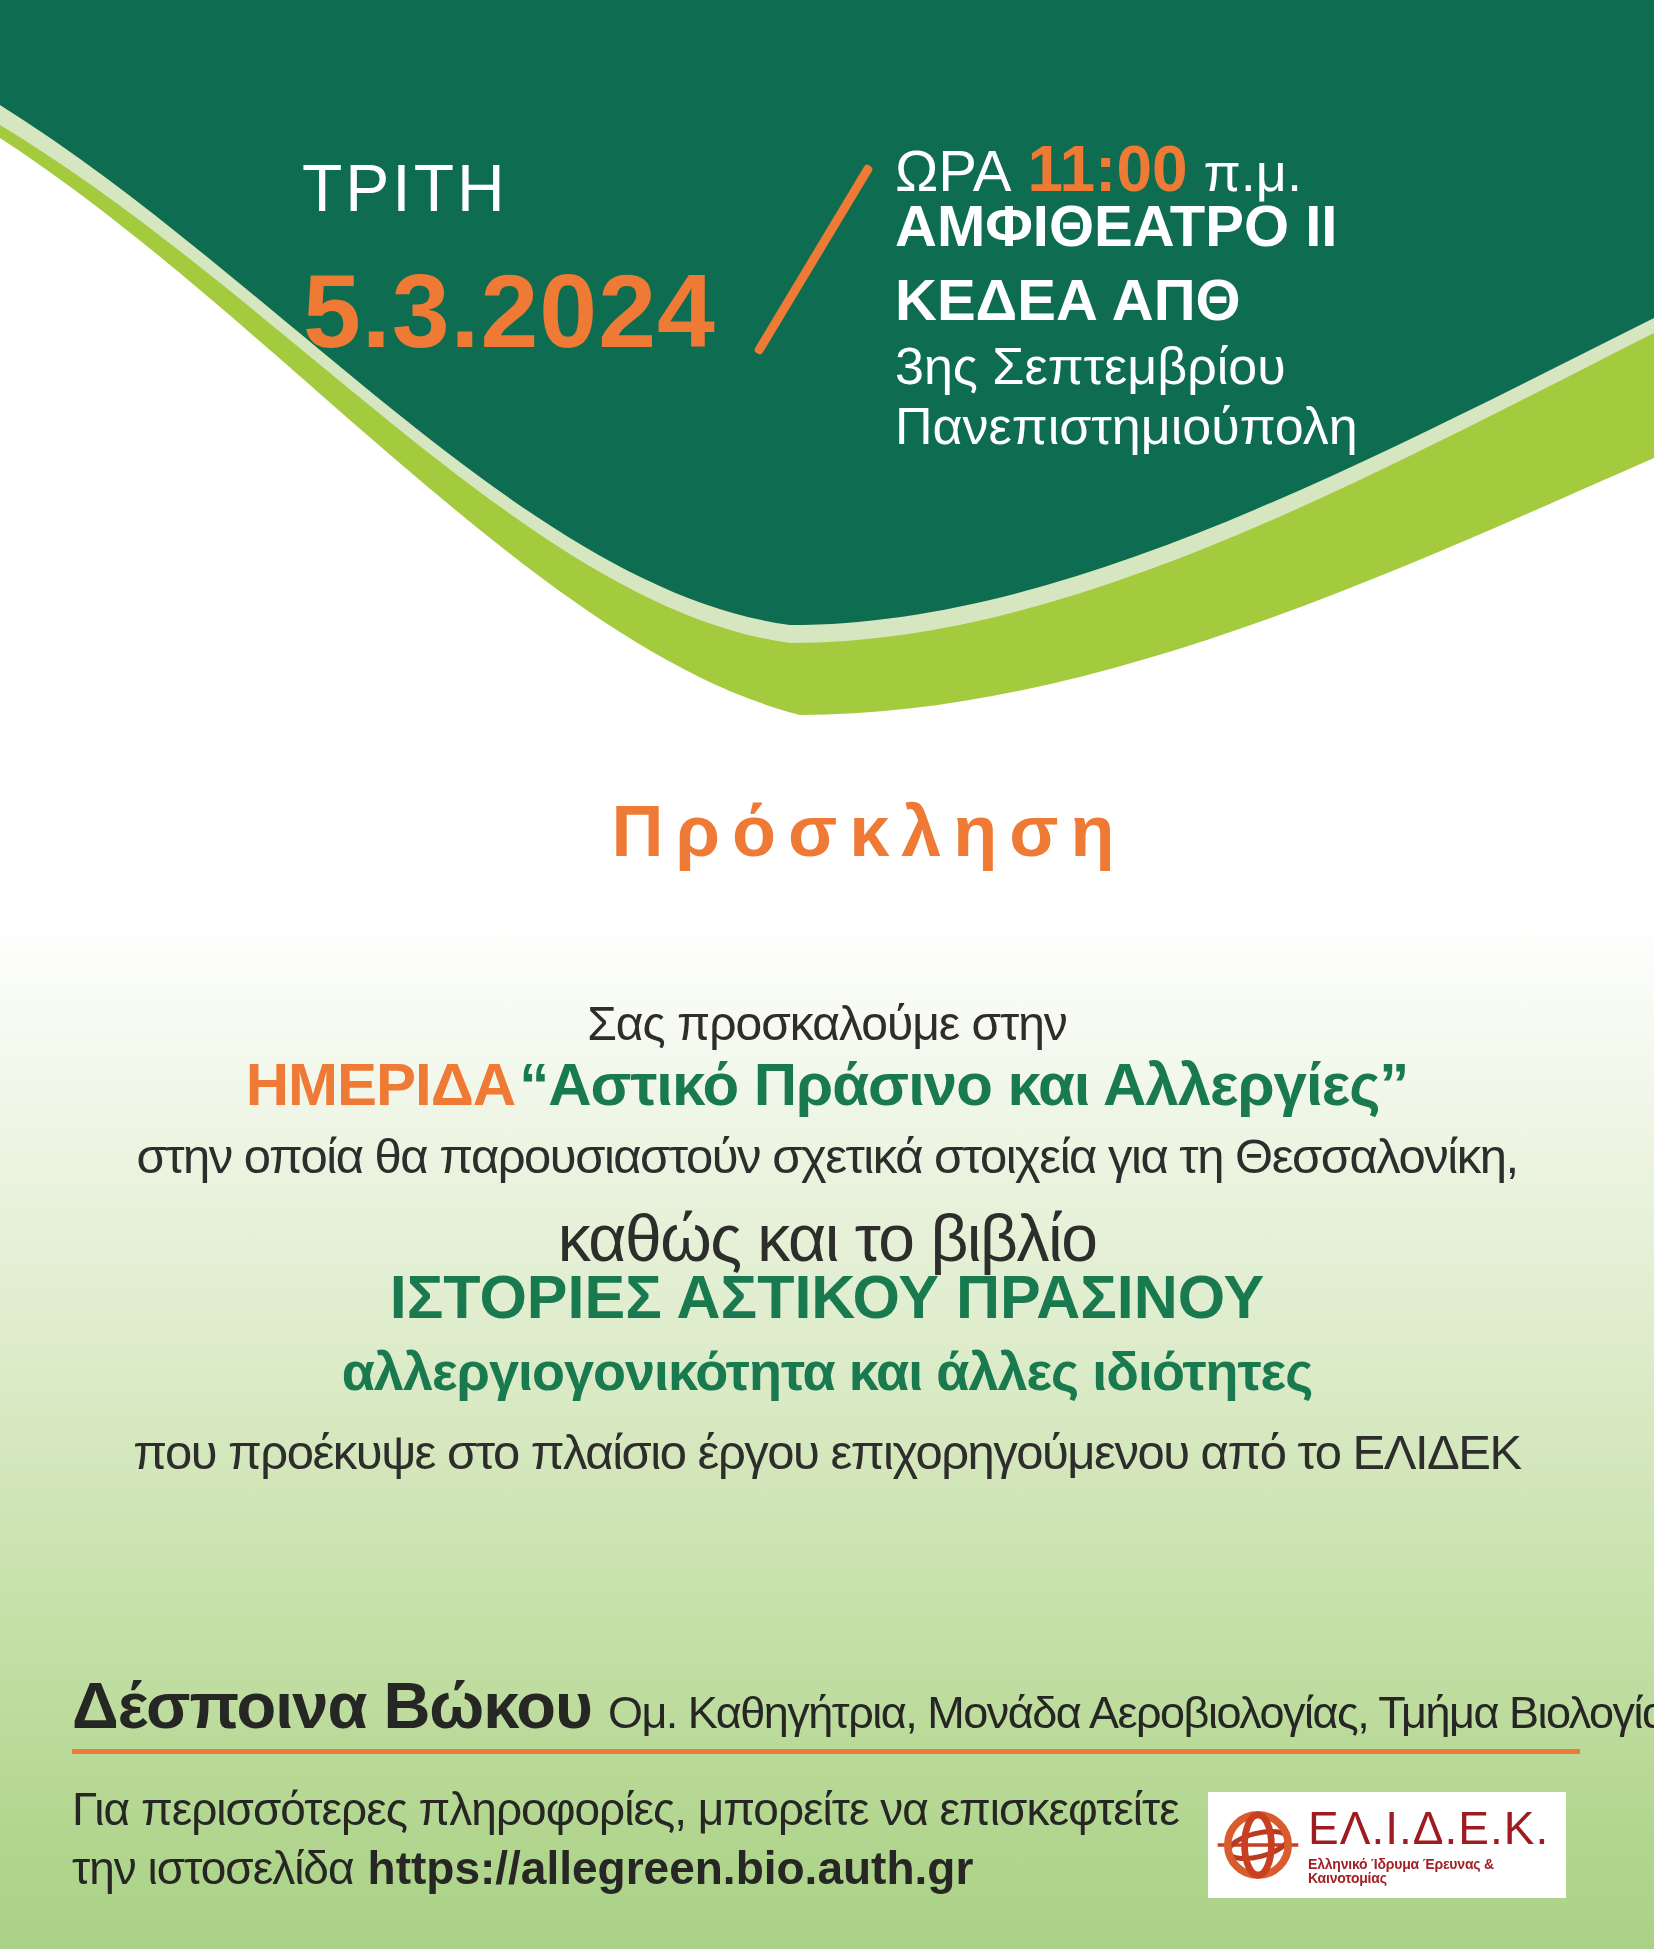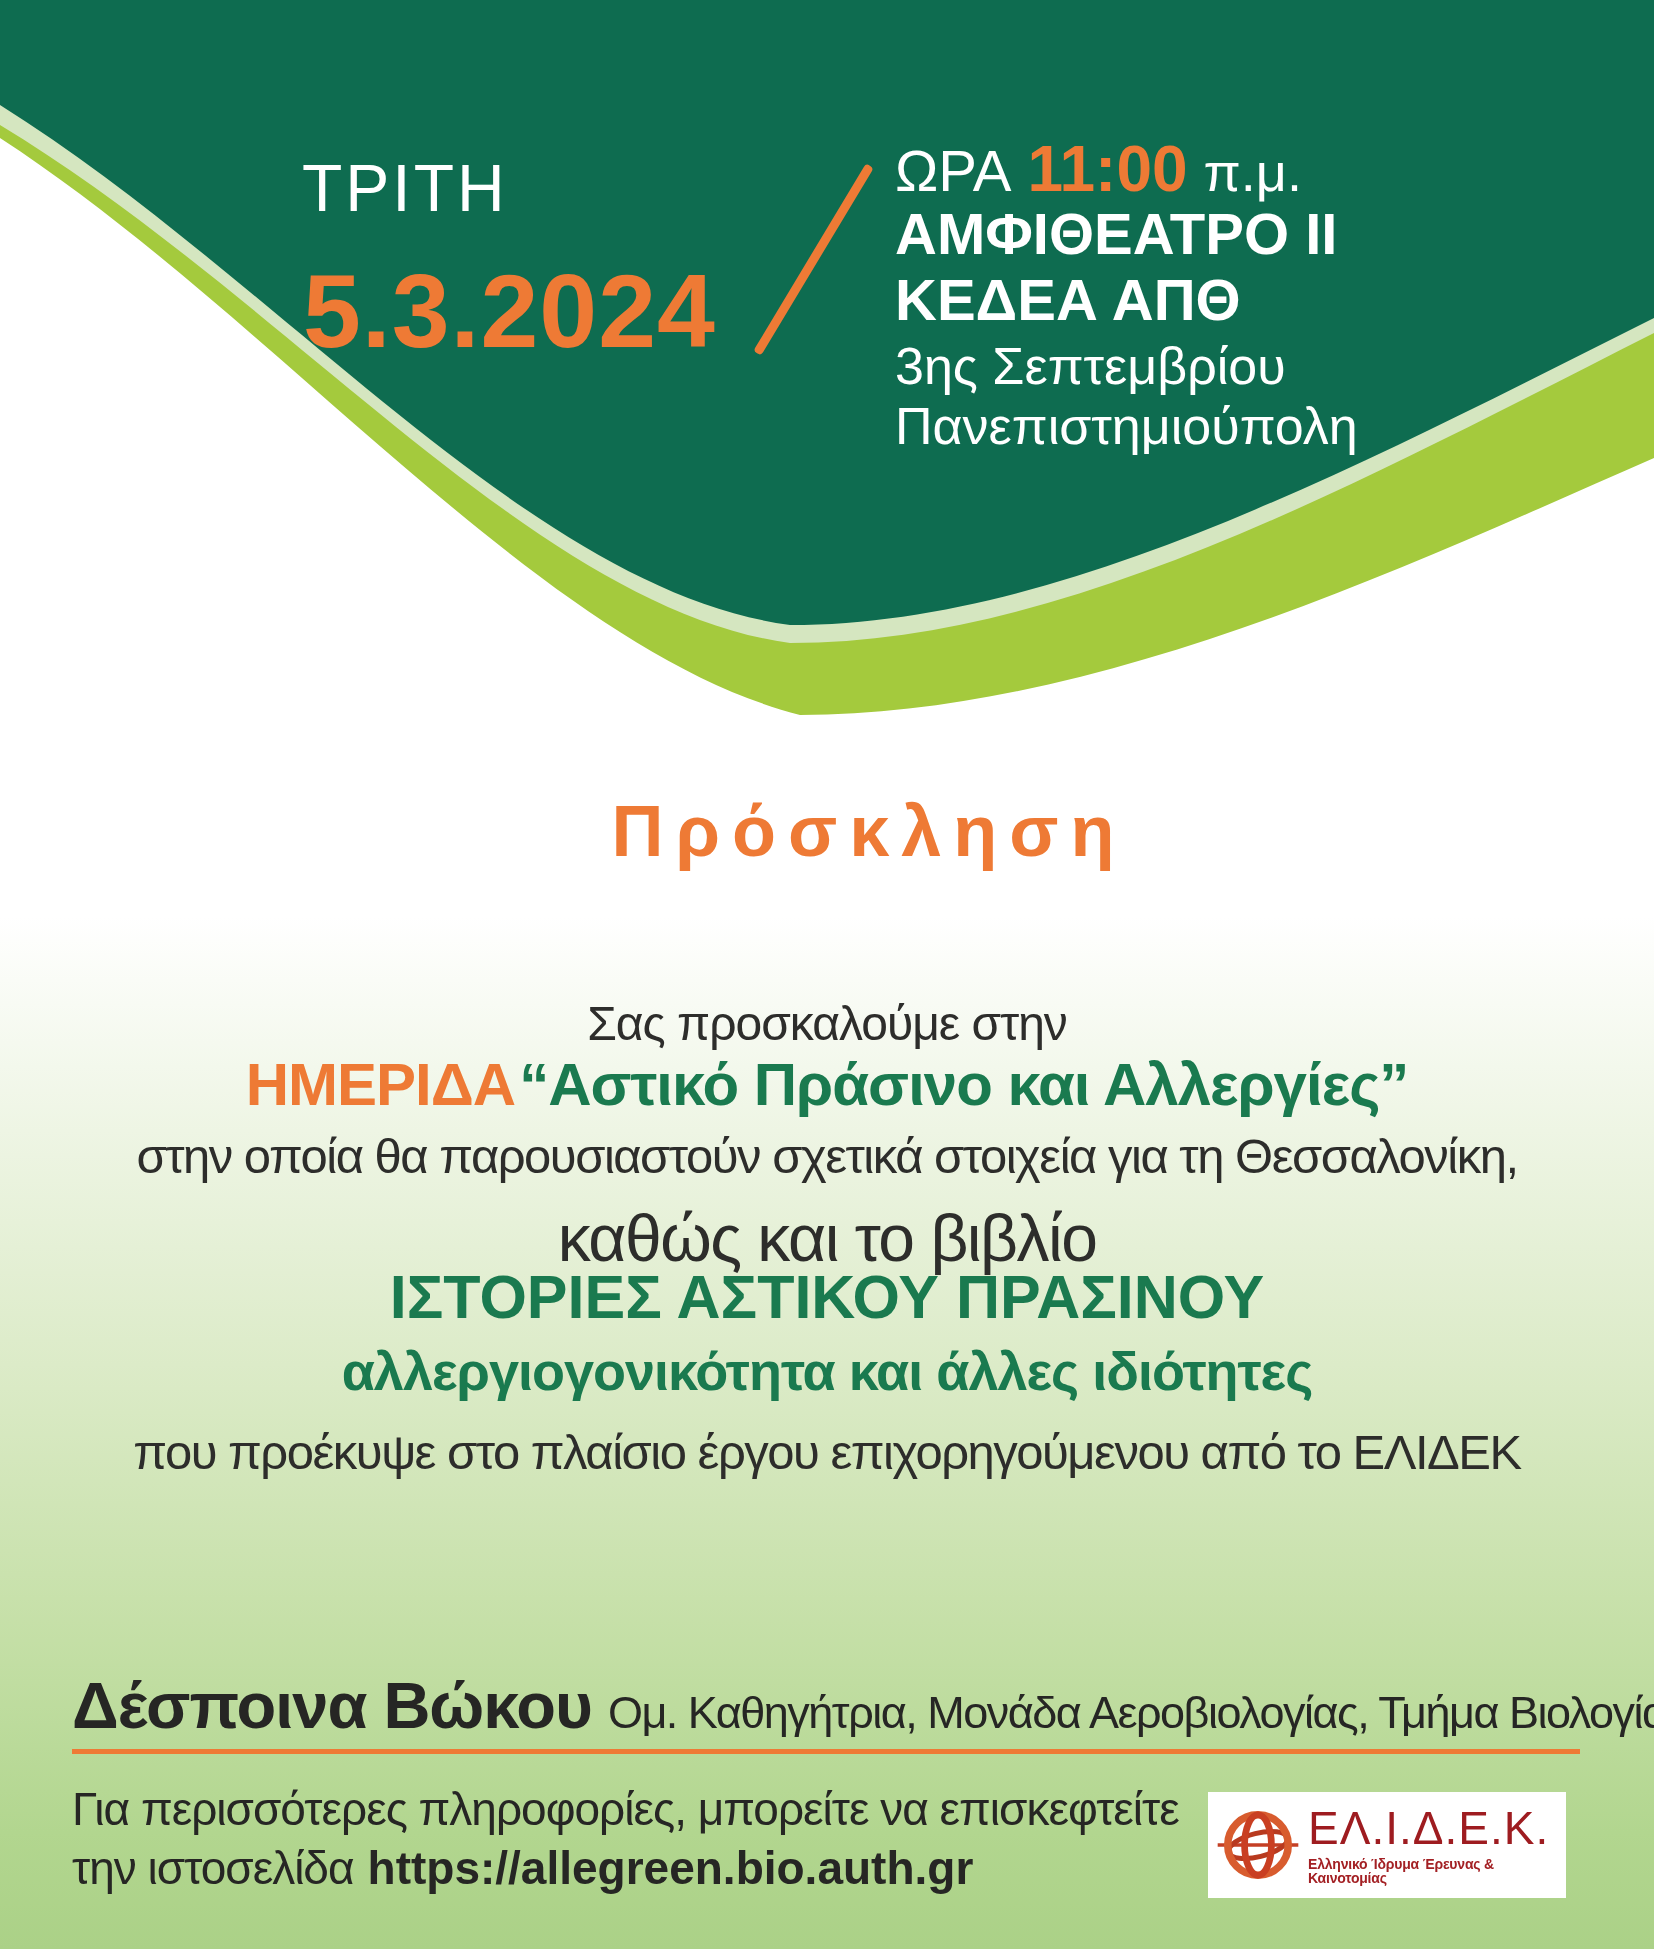--- a/index.html
+++ b/index.html
@@ -41,21 +41,21 @@
   .date{
     position:absolute;left:303px;top:252px;
     font-size:104px;font-weight:700;color:var(--orange);letter-spacing:1px;
   }
 
   .venue-line{position:absolute;left:895px;white-space:nowrap;color:#ffffff;}
   .v1{top:132px;display:flex;align-items:baseline;gap:16px;}
   .v1 .time-label{font-size:58px;font-weight:400;}
   .v1 .time-value{font-size:64px;font-weight:700;color:var(--orange);}
   .v1 .time-suffix{font-size:54px;font-weight:400;}
-  .v2{top:200px;font-size:58px;font-weight:700;}
+  .v2{top:192px;font-size:58px;font-weight:700;}
   .v3{top:266px;font-size:58px;font-weight:700;}
   .v4{top:336px;font-size:52px;font-weight:400;}
   .v5{top:396px;font-size:52px;font-weight:400;}
 
   .title{
     position:absolute;left:0;right:0;top:790px;margin:0;
     text-align:center;transform:translateX(42px);
     font-size:72px;font-weight:700;letter-spacing:12px;color:var(--orange);
   }
 

